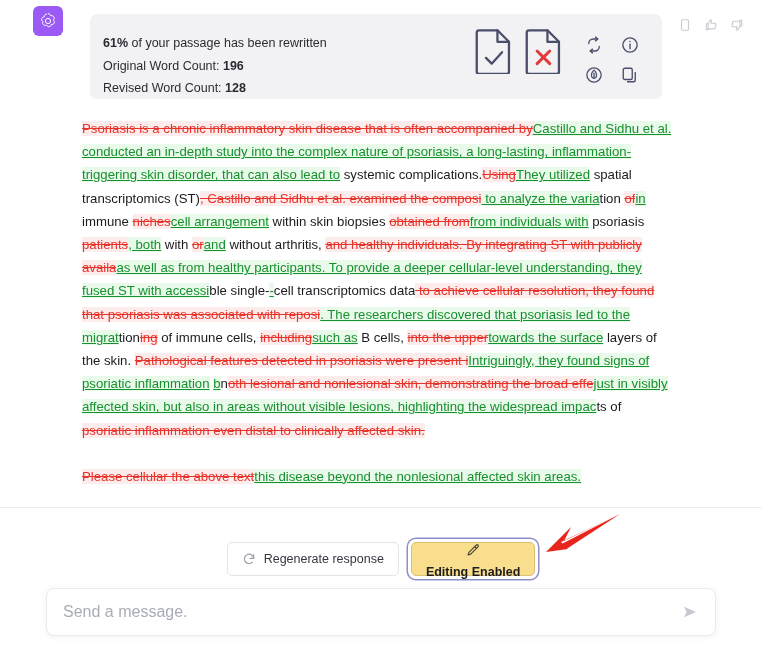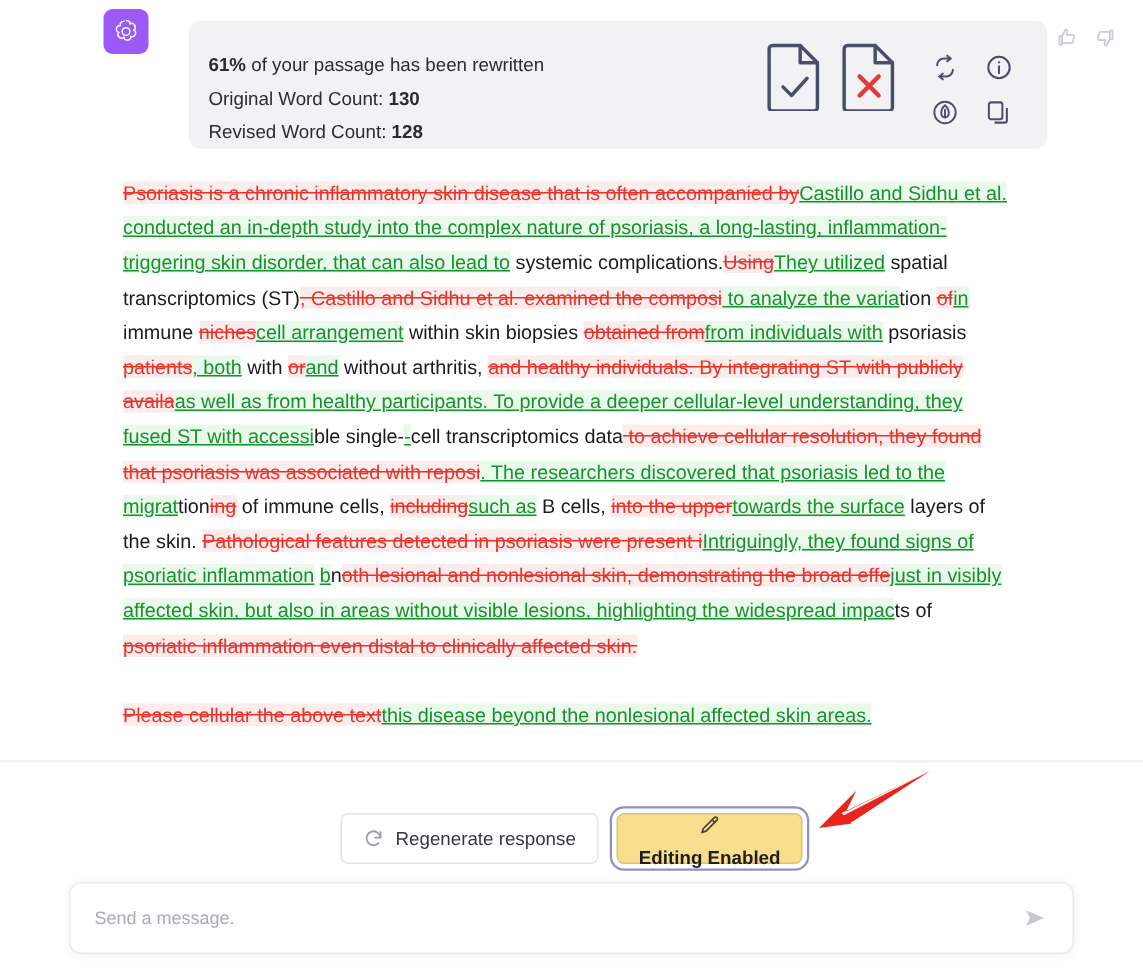--- a/index.html
+++ b/index.html
@@ -9,21 +9,21 @@
     font-family: "Liberation Sans", sans-serif;
     overflow: hidden;
   }
   #app {
     position: relative;
     width: 762px; height: 649px;
     background: #ffffff;
   }
 
   
-  .msg-row { position: relative; padding: 10px 0 0 0; margin-left: 36px; }
+  .msg-row { position: relative; padding: 10px 0 0 0; }
 
   .avatar {
     position: absolute; left: 33px; top: 6px;
     width: 30px; height: 30px; border-radius: 6px;
     background: #9b59f6;
     display: flex; align-items: center; justify-content: center;
   }
 
   .msg-actions {
     position: absolute; right: 18px; top: 18px;
@@ -123,21 +123,21 @@
     background: #ffffff;
     border: 1px solid #eaeaef;
     border-radius: 8px;
     box-shadow: 0 1px 6px rgba(0,0,0,0.06);
     display: flex; align-items: center;
   }
   .composer input {
     flex: 1;
     border: none; outline: none; background: transparent;
     font-family: "Liberation Sans", sans-serif;
-    font-size: 12px; color: #737373;
+    font-size: 16px; color: #737373;
     padding: 0 16px;
   }
   .composer input::placeholder { color: #a9acb6; }
   .send-btn {
     width: 34px; height: 34px; margin-right: 8px;
     display: flex; align-items: center; justify-content: center;
     border-radius: 4px; cursor: pointer; color: #c5c8d0;
   }
 
   
@@ -178,21 +178,21 @@
         </svg>
       </span>
     </div>
 
     <div class="stats-panel">
       <div class="stats-text">
         <div>
           <b>61%</b><span> of your passage has been rewritten</span>
         </div>
         <div>
-          <span>Original Word Count: </span><b>130</b>
+          <span>Original Word Count: </span><b>196</b>
         </div>
         <div>
           <span>Revised Word Count: </span><b>128</b>
         </div>
       </div>
 
       <div class="panel-icons">
         <span class="doc-ico">
           <svg viewBox="0 0 34 40" width="40" height="46" fill="none" stroke="#4a4e6b" stroke-width="2" stroke-linejoin="round" stroke-linecap="round">
             <path d="M4 2h16l10 10v26a2 2 0 0 1-2 2H4a2 2 0 0 1-2-2V4a2 2 0 0 1 2-2z"></path>

